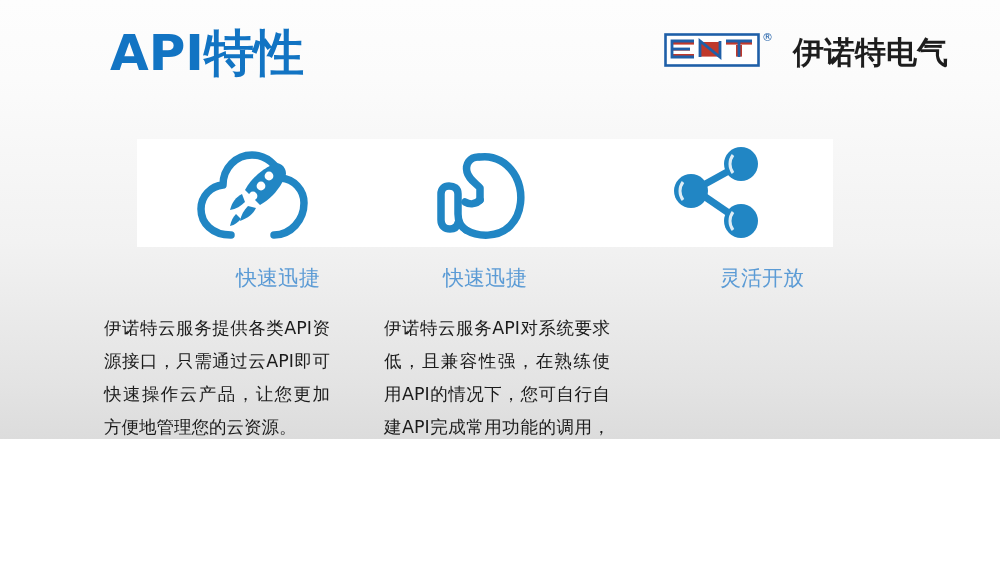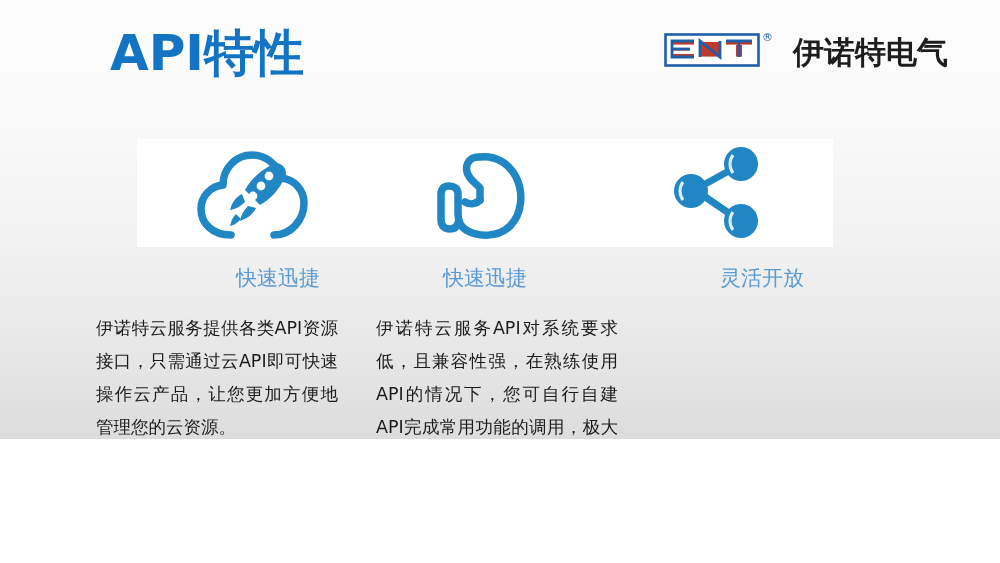--- a/index.html
+++ b/index.html
@@ -112,21 +112,21 @@
   }
   .col-1 .col-heading { padding-right: 26px; text-align: right; }
   .col-2 .col-heading { padding-right: 24px; }
   .col-3 .col-heading { padding-right: 30px; }
   .col-body {
     font-size: 17.5px;
     color: #1b1b1b;
     line-height: 33px;
     text-align: justify;
     text-justify: inter-ideograph;
-    margin: 8px;
+    margin: 16px;
   }
 </style>
 </head>
 <body>
 
 <div class="slide">
 
   <div class="page-title">API特性</div>
 
   <div class="logo">

